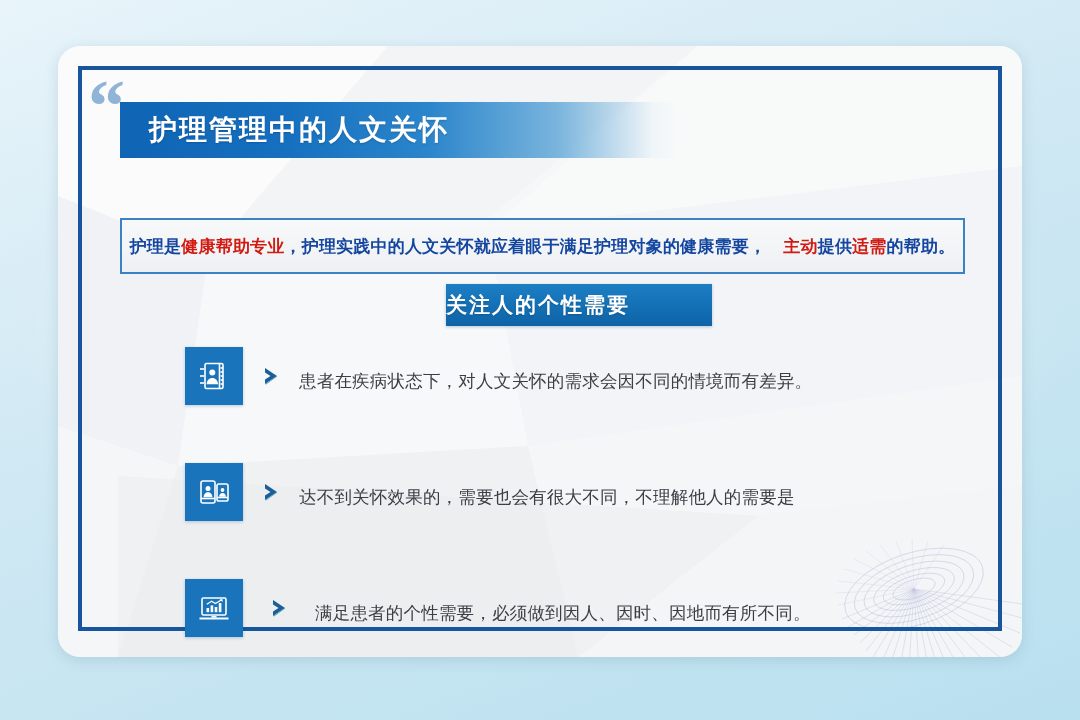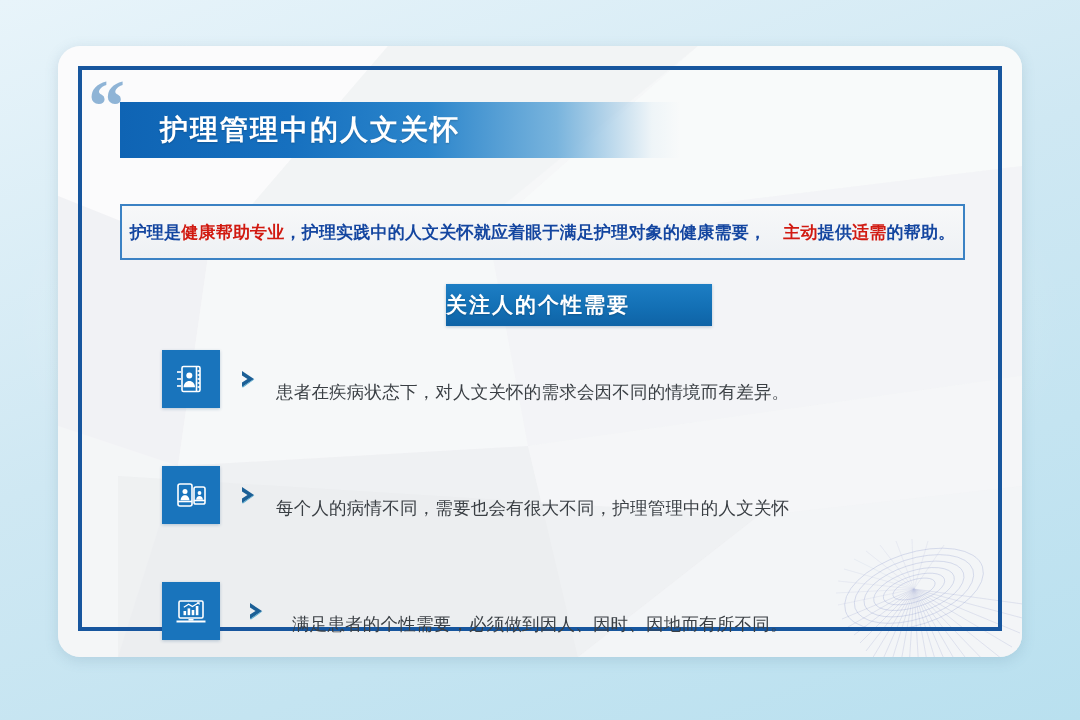--- a/index.html
+++ b/index.html
@@ -90,30 +90,30 @@
     background: linear-gradient(to right,
         #0f64b4 0%, #1670bf 30%, #2b85cb 55%, #79b4dd 78%, rgba(210,228,241,0.25) 95%, rgba(246,247,248,0) 100%);
     display: flex;
     align-items: center;
   }
   .title-text {
     color: #ffffff;
     font-size: 28px;
     font-weight: 700;
     letter-spacing: 2px;
-    padding-left: 40px;
+    padding-left: 29px;
     text-shadow: 0 1px 2px rgba(0,0,0,0.18);
     white-space: nowrap;
   }
 
   
   .statement-box {
     position: absolute;
     left: 42px;
-    top: 138px;
+    top: 152px;
     width: 845px;
     height: 56px;
     border: 2px solid #3b82c4;
     background: linear-gradient(to bottom, #f7f8f9 0%, #eef1f4 100%);
     display: flex;
     align-items: center;
     justify-content: center;
   }
   .statement-text {
     font-size: 17px;
@@ -148,22 +148,22 @@
   
   .bullet-list {
     position: absolute;
     left: 0;
     top: 278px;
     width: 924px;
   }
   .bullet-row {
     position: relative;
     display: flex;
-    align-items: flex-end;
-    padding-left: 84px;
+    align-items: center;
+    padding-left: 107px;
     min-height: 64px;
   }
   .bullet-row.r1 { margin-top: 0px; }
   .bullet-row.r2 { margin-top: 52px; }
   .bullet-row.r3 { margin-top: 52px; gap: 8px; }
 
   .bullet-icon {
     width: 58px;
     height: 58px;
     background: #1974bc;
@@ -345,21 +345,21 @@
             </g>
           </svg>
         </div>
         <div class="bullet-chevron">
           <svg width="26" height="26" viewBox="0 0 26 26">
             <path d="M7 5 L19 13 L7 21 L7 16.5 L12.5 13 L7 9.5 Z" fill="#1b5f96"></path>
             <path d="M7 21 L19 13 L19.2 13.6 L8 21.6 Z" fill="#4ea3c9"></path>
           </svg>
         </div>
         <div class="bullet-text">
-          <span class="line">每个人的病情不同，需要也会有很大不同，护理管理中的人文关怀</span>
+          <span class="line">达不到关怀效果的，需要也会有很大不同，不理解他人的需要是</span>
         </div>
       </div>
 
       <div class="bullet-row r3">
         <div class="bullet-icon">
           <svg width="34" height="34" viewBox="0 0 34 34">
             <g fill="none" stroke="#ffffff" stroke-width="1.6">
               <rect x="5" y="7" width="24" height="17" rx="1.4"></rect>
               <line x1="2.5" y1="27.4" x2="31.5" y2="27.4" stroke-width="2"></line>
             </g>

